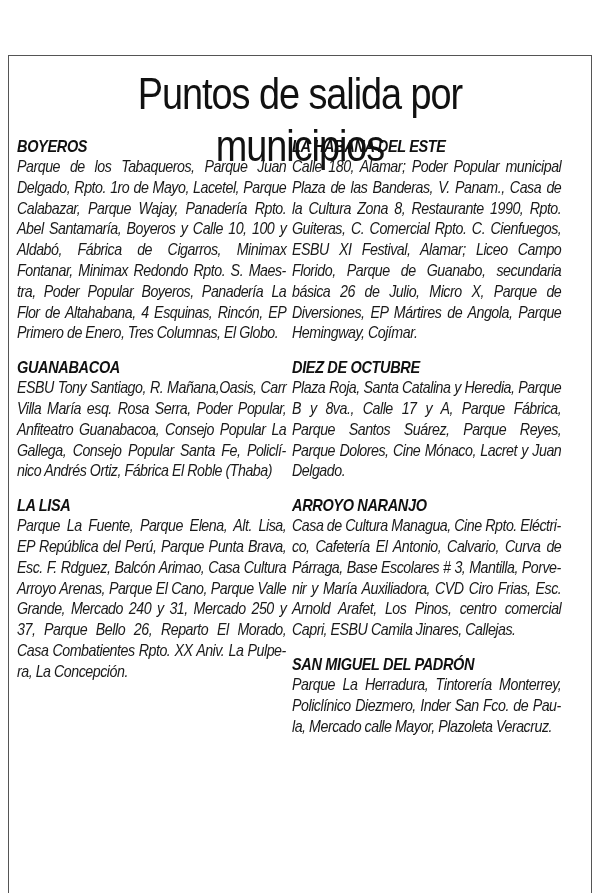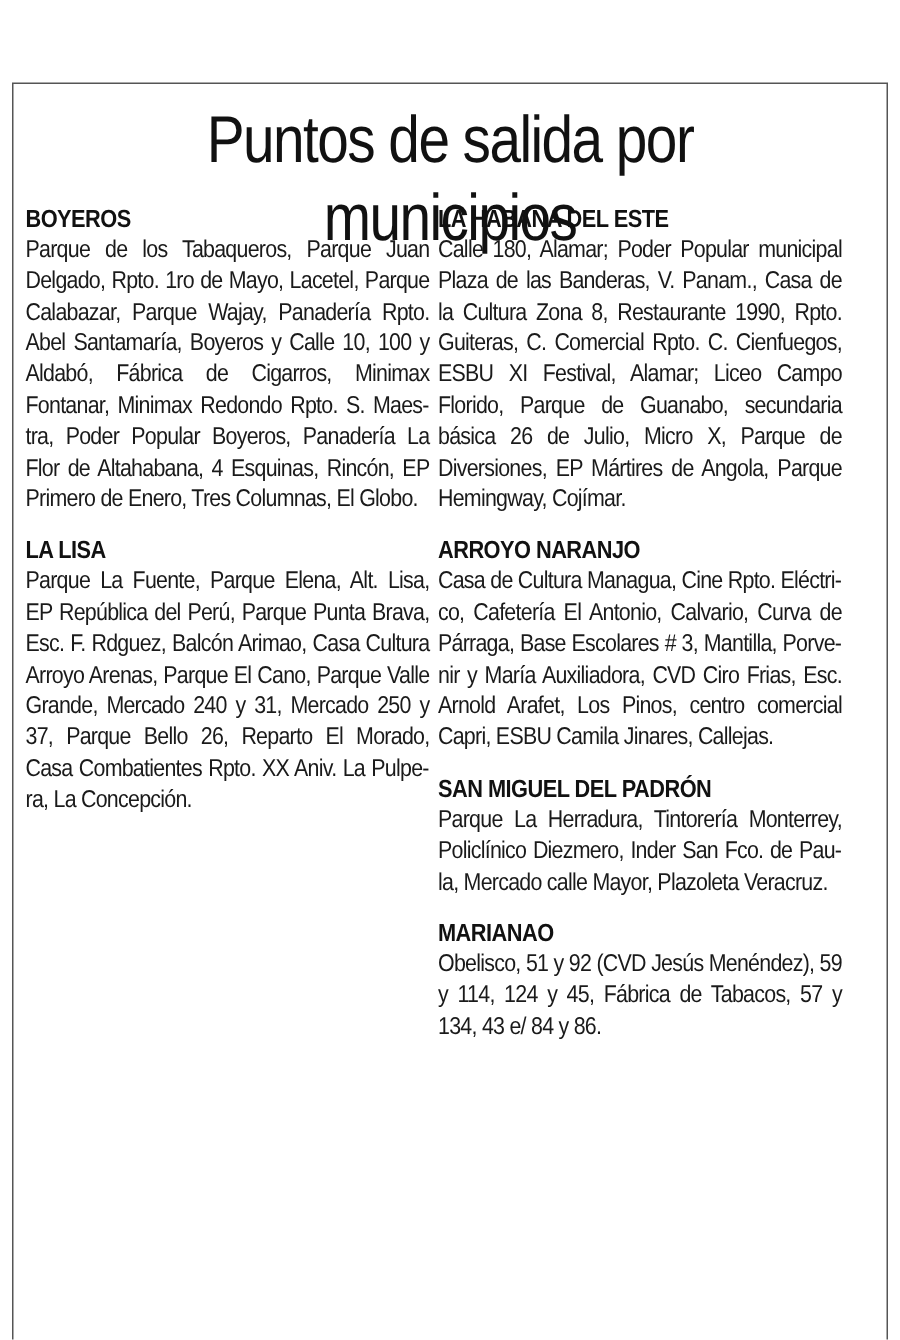--- a/index.html
+++ b/index.html
@@ -43,20 +43,21 @@
     }
     .col {
       position: absolute;
       top: 80px;
       width: 270px;
     }
     .col.left { left: 8px; }
     .col.right { left: 283px; }
     .section {
       margin: 0 0 14px 0;
+      font-style: italic;
     }
     .section h2 {
       margin: 0;
       font-size: 16.5px;
       line-height: 20px;
       font-weight: bold;
       letter-spacing: -0.4px;
       color: #111111;
       transform: scaleX(0.88);
       transform-origin: left;
@@ -80,36 +81,40 @@
 
 <div class="box">
   <h1 class="title">Puntos de salida por municipios</h1>
 
   <div class="col left">
     <div class="section">
       <h2>BOYEROS</h2>
       <p>Parque de los Tabaqueros, Parque Juan Delgado, Rpto. 1ro de Mayo, Lacetel, Par­que Calabazar, Parque Wajay, Panadería Rpto. Abel Santamaría, Boyeros y Calle 10, 100 y Aldabó, Fábrica de Cigarros, Minimax Fontanar, Minimax Redondo Rpto. S. Maes­tra, Poder Popular Boyeros, Panadería La Flor de Altahabana, 4 Esquinas, Rincón, EP Primero de Enero, Tres Columnas, El Globo.</p>
     </div>
     <div class="section">
+      <h2>GUANABACOA</h2>
+      <p>ESBU Tony Santiago, R. Mañana,Oasis, Carr Villa María esq. Rosa Serra, Poder Popular, Anfiteatro Guanabacoa, Consejo Popular La Gallega, Consejo Popular Santa Fe, Policlí­nico Andrés Ortiz, Fábrica El Roble (Thaba)</p>
+    </div>
+    <div class="section">
       <h2>LA LISA</h2>
       <p>Parque La Fuente, Parque Elena, Alt. Lisa, EP República del Perú, Parque Punta Brava, Esc. F. Rdguez, Balcón Arimao, Casa Cultura Arroyo Arenas, Parque El Cano, Parque Valle Grande, Mercado 240 y 31, Mercado 250 y 37, Parque Bello 26, Reparto El Morado, Casa Combatientes Rpto. XX Aniv. La Pulpe­ra, La Concepción.</p>
     </div>
   </div>
 
   <div class="col right">
     <div class="section">
       <h2>LA HABANA DEL ESTE</h2>
       <p>Calle 180, Alamar; Poder Popular municipal Plaza de las Banderas, V. Panam., Casa de la Cultura Zona 8, Restaurante 1990, Rpto. Guiteras, C. Comercial Rpto. C. Cienfuegos, ESBU XI Festival, Alamar; Liceo Campo Florido, Parque de Guanabo, secundaria básica 26 de Julio, Micro X, Parque de Diversiones, EP Már­tires de Angola, Parque Hemingway, Cojímar.</p>
     </div>
     <div class="section">
+      <h2>DIEZ DE OCTUBRE</h2>
+      <p>Plaza Roja, Santa Catalina y Heredia, Parque B y 8va., Calle 17 y A, Parque Fábrica, Parque Santos Suárez, Parque Reyes, Parque Dolo­res, Cine Mónaco, Lacret y Juan Delgado.</p>
+    </div>
+    <div class="section">
       <h2>ARROYO NARANJO</h2>
       <p>Casa de Cultura Managua, Cine Rpto. Eléctri­co, Cafetería El Antonio, Calvario, Curva de Párraga, Base Escolares # 3, Mantilla, Porve­nir y María Auxiliadora, CVD Ciro Frias, Esc. Arnold Arafet, Los Pinos, centro comercial Capri, ESBU Camila Jinares, Callejas.</p>
     </div>
     <div class="section">
       <h2>SAN MIGUEL DEL PADRÓN</h2>
       <p>Parque La Herradura, Tintorería Monterrey, Policlínico Diezmero, Inder San Fco. de Pau­la, Mercado calle Mayor, Plazoleta Veracruz.</p>
     </div>
-    <div class="section">
-      <h2>MARIANAO</h2>
-      <p>Obelisco, 51 y 92 (CVD Jesús Menéndez), 59 y 114, 124 y 45, Fábrica de Tabacos, 57 y 134, 43 e/ 84 y 86.</p>
-    </div>
   </div>
 </div>
 
 </body></html>

